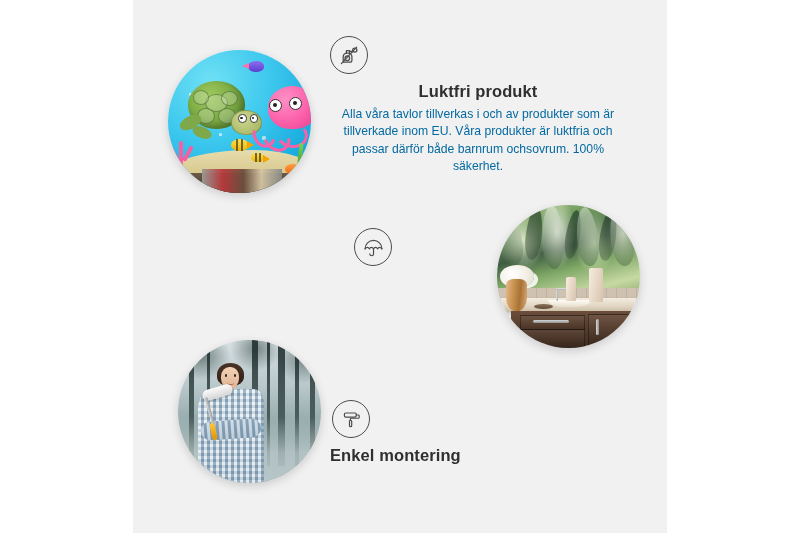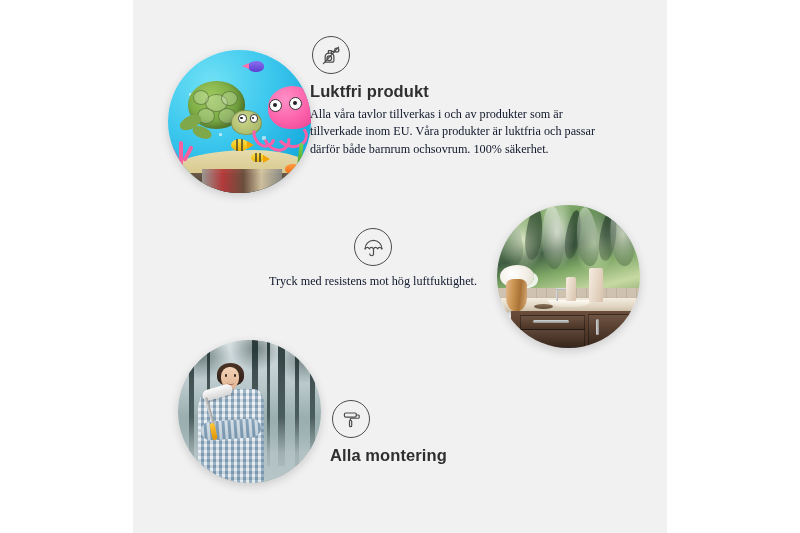--- a/index.html
+++ b/index.html
@@ -337,26 +337,25 @@
 
   .feat-title {
     font-size: 16.5px;
     font-weight: bold;
     color: #2f2f2f;
     letter-spacing: .1px;
   }
   .feat-body {
     font-size: 12.2px;
     line-height: 1.42;
-    color: #0f172a;
-    font-family: Liberation Serif, serif;
-  }
-
-  
-  #feature-odourless { left: 177px; top: 36px; width: 300px; text-align: left; }
+    color: #0369a1;
+  }
+
+  
+  #feature-odourless { left: 195px; top: 36px; width: 300px; text-align: center; }
   #feature-odourless .feat-icon { margin: 0 0 8px 2px; }
   #feature-odourless .feat-title { margin: 0 0 5px 0; }
 
   
   #feature-waterproof { left: 80px; top: 228px; width: 320px; text-align: center; }
   #feature-waterproof .feat-icon { margin: 0 auto 7px auto; }
   #feature-waterproof .feat-title { margin: 0 0 4px 0; }
 
   
   #feature-easy-install { left: 197px; top: 400px; width: 280px; text-align: left; }
@@ -497,28 +496,27 @@
     </div>
 
     <div class="feature" id="feature-waterproof">
       <div class="feat-icon">
         <svg width="23" height="23" viewBox="0 0 24 24" fill="none" stroke="#4c4c4c" stroke-width="1.25" stroke-linecap="round" stroke-linejoin="round">
           <path d="M3.2 13.4a8.8 8.8 0 0 1 17.6 0"></path>
           <path d="M3.2 13.4c1.5-2 3.4-2 4.4 0 1.2-2 3.3-2 4.4 0 1.1-2 3.2-2 4.4 0 1-2 2.9-2 4.4 0"></path>
           <path d="M12 13.4v5.3a1.9 1.9 0 0 1-3.8 0"></path>
         </svg>
       </div>
-      <div class="feat-body">Tryck med resistens mot hög luftfuktighet.</div>
     </div>
 
     <div class="feature" id="feature-easy-install">
       <div class="feat-icon">
         <svg width="23" height="23" viewBox="0 0 24 24" fill="none" stroke="#4c4c4c" stroke-width="1.25" stroke-linecap="round" stroke-linejoin="round">
           <rect x="4.6" y="5.2" width="12.4" height="4.3" rx="1.4"></rect>
           <path d="M17 7.3h2.1a.9.9 0 0 1 .9.9v1.6a.9.9 0 0 1-.9.9h-7.4a.9.9 0 0 0-.9.9v1.2"></path>
           <rect x="9.9" y="12.8" width="2.3" height="6.6" rx="1"></rect>
         </svg>
       </div>
-      <div class="feat-title">Alla montering</div>
+      <div class="feat-title">Enkel montering</div>
     </div>
 
   </div>
 </div>
 
 </body></html>

